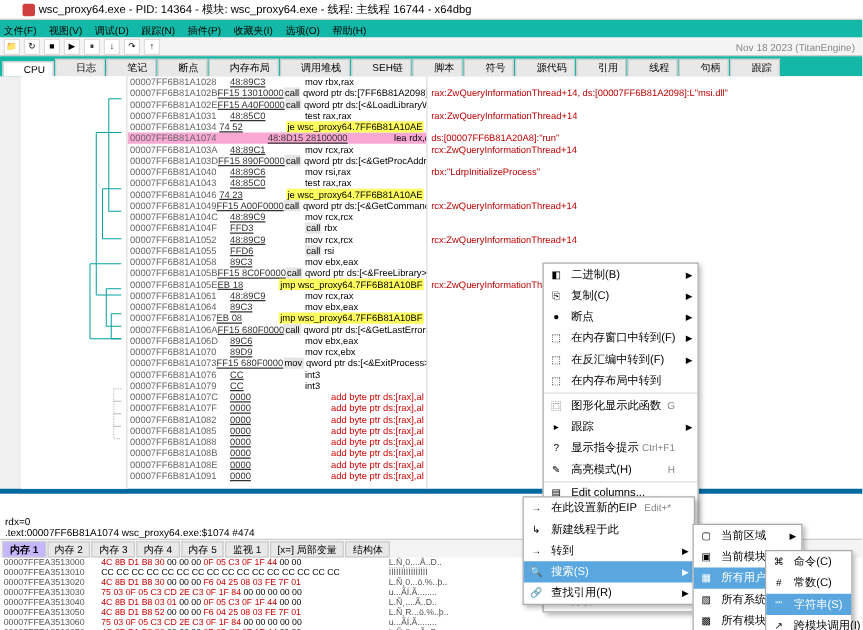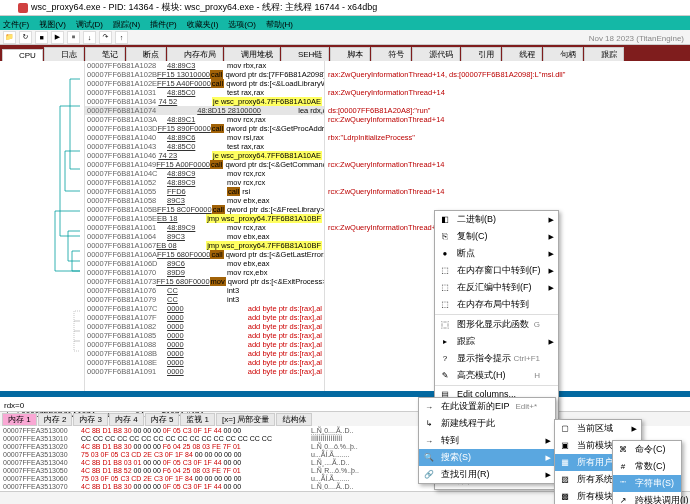--- a/index.html
+++ b/index.html
@@ -3,44 +3,44 @@
 <meta charset="utf-8">
 <style>
 * { margin: 0; padding: 0; box-sizing: border-box; font-family: "Microsoft YaHei", "SimSun", Arial, sans-serif; }
 body { width: 690px; height: 504px; background: #f0f0f0; font-size: 9px; overflow: hidden; position: relative; }
 .titlebar { height: 16px; background: #fff; border-bottom: 1px solid #ccc; display: flex; align-items: center; padding: 0 18px; gap: 3px; }
 .titlebar .icon { width: 10px; height: 10px; background: #d04040; border-radius: 2px; }
 .menubar { height: 14px; background: #14b8a6; display: flex; align-items: flex-end; padding: 0 3px; gap: 10px; font-size: 8px; }
 .menubar span { cursor: pointer; }
 .toolbar { height: 15px; background: #f4f4f4; border-bottom: 1px solid #ccc; display: flex; align-items: center; padding: 0 3px; gap: 3px; }
 .toolbar .tb { width: 13px; height: 13px; border: 1px solid #ddd; background: #fff; display: inline-flex; align-items: center; justify-content: center; font-size: 7px; cursor: pointer; }
-.tabs { height: 16px; background: #7f1d1d; display: flex; align-items: flex-end; padding: 0 2px; gap: 1px; }
+.tabs { height: 16px; background: #14b8a6; display: flex; align-items: flex-end; padding: 0 2px; gap: 1px; }
 .tabs .tab { padding: 1px 6px; background: #e8e8e8; border: 1px solid #ccc; border-bottom: none; font-size: 8px; cursor: pointer; display: flex; align-items: center; gap: 2px; }
 .tabs .tab.active { background: #fff; }
 .tabs .ticon { width: 8px; height: 8px; }
-.main { display: flex; height: 330px; background: #fff; }
+.main { display: flex; height: 330px; background: #fff; margin-left: 17px; }
 .gutter { width: 85px; background: #fff; border-right: 1px solid #ddd; }
 .gutter .arrows { position: relative; height: 100%; }
 .gutter svg { position: absolute; top: 0; left: 0; }
 .disasm { flex: 0 0 240px; font-family: Consolas, monospace; font-size: 7.5px; line-height: 9px; overflow: hidden; border-right: 1px solid #ddd; }
 .disasm .row { display: flex; white-space: nowrap; padding: 0 2px; height: 9px; }
 .disasm .addr { width: 80px; color: #666; }
 .disasm .byt { width: 60px; color: #333; text-decoration: underline; }
 .disasm .asm { flex: 1; }
-.disasm .call { background: #a16207; color: #000; padding: 0 1px; }
+.disasm .call { background: #e5e5e5; color: #000; padding: 0 1px; }
 .disasm .jmp { background: #ffff60; padding: 0 1px; }
 .disasm .red { color: #c00; text-align: right; }
-.disasm .sel { background: #e5e5e5; gap: 41px; }
+.disasm .sel { background: #f9a8d4; gap: 41px; }
 .comments { flex: 1; font-family: Consolas, monospace; font-size: 7.5px; line-height: 9px; padding: 0 3px; }
 .comments .c { color: #b00; white-space: nowrap; height: 9px; overflow: hidden; }
-.info { height: 20px; background: #fff; border-top: 6px solid #0369a1; font-family: Consolas, monospace; font-size: 8px; padding: 4px 4px; line-height: 9px; }
+.info { height: 20px; background: #fff; border-top: 4px solid #0369a1; font-family: Consolas, monospace; font-size: 8px; padding: 18px 4px; line-height: 9px; }
 .bottompanel { height: 80px; background: #fff; border-top: 1px solid #ccc; }
 .bottabs { height: 14px; display: flex; align-items: center; gap: 1px; padding: 0 2px; background: #f4f4f4; font-size: 8px; }
 .bottabs .bt { padding: 0 5px; border: 1px solid #ccc; background: #e8e8e8; cursor: pointer; display: flex; gap: 2px; align-items: center; }
-.bottabs .bt.active { background: #f9a8d4; }
+.bottabs .bt.active { background: #c4b5fd; font-weight: bold; }
 .hexdump { font-family: Consolas, monospace; font-size: 7px; line-height: 8px; padding: 1px 3px; overflow: hidden; height: 64px; }
 .hexdump .hr { white-space: nowrap; display: flex; }
 .hexdump .ha { width: 78px; color: #555; }
 .hexdump .hb { width: 230px; }
 .hexdump .hb span { color: #c00; }
 .hexdump .hc { flex: 1; color: #555; }
 .status { height: 14px; background: #f4f4f4; border-top: 1px solid #ccc; font-size: 8px; padding: 0 4px; display: flex; align-items: center; }
 .ctxmenu { position: absolute; background: #fff; border: 1px solid #aaa; box-shadow: 2px 2px 4px rgba(0,0,0,.3); font-size: 9px; z-index: 100; }
 .ctxmenu .mi { padding: 2px 18px 2px 22px; cursor: pointer; white-space: nowrap; display: flex; align-items: center; gap: 4px; position: relative; }
 .ctxmenu .mi:hover, .ctxmenu .mi.hov { background: #5aa7e0; color: #fff; }
@@ -184,20 +184,25 @@
         <span class="addr">00007FF6B81A1049</span>
         <span class="byt">FF15 A00F0000</span>
         <span class="asm "><span class="call">call</span> qword ptr ds:[&lt;&amp;GetCommandLineW&gt;]</span>
       </div>
       <div class="row ">
         <span class="addr">00007FF6B81A104C</span>
         <span class="byt">48:89C9</span>
         <span class="asm ">mov rcx,rcx</span>
       </div>
       <div class="row ">
+        <span class="addr">00007FF6B81A104F</span>
+        <span class="byt">FFD3</span>
+        <span class="asm "><span class="call">call</span> rbx</span>
+      </div>
+      <div class="row ">
         <span class="addr">00007FF6B81A1052</span>
         <span class="byt">48:89C9</span>
         <span class="asm ">mov rcx,rcx</span>
       </div>
       <div class="row ">
         <span class="addr">00007FF6B81A1055</span>
         <span class="byt">FFD6</span>
         <span class="asm "><span class="call">call</span> rsi</span>
       </div>
       <div class="row ">

